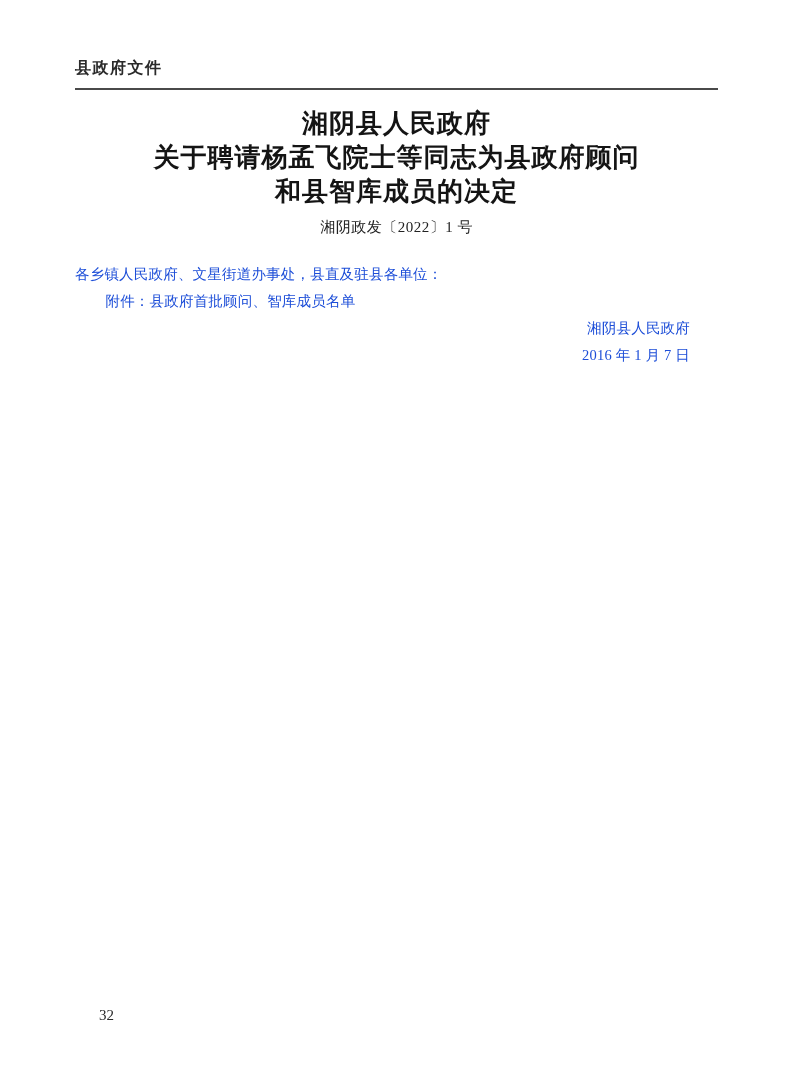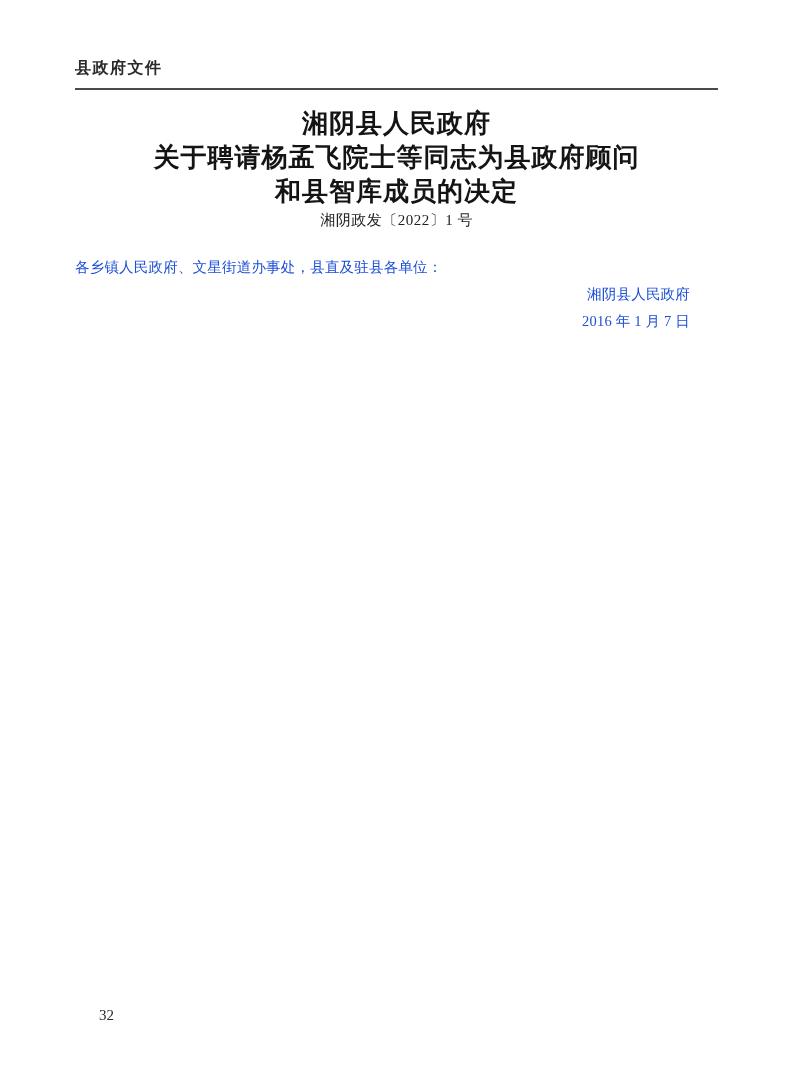--- a/index.html
+++ b/index.html
@@ -36,21 +36,21 @@
     margin: 17px 0 0 0;
     text-align: center;
     font-size: 26px;
     line-height: 34px;
     font-weight: 700;
     color: #141414;
     letter-spacing: 1px;
   }
   .doc-title .title-line { display: block; }
   .doc-number {
-    margin-top: 2px;
+    margin-top: 9px;
     text-align: center;
     font-size: 15px;
     letter-spacing: 0.5px;
     color: #222222;
   }
   .doc-body {
     margin-top: 24px;
     font-size: 14.5px;
     line-height: 27px;
     text-align: justify;
@@ -84,20 +84,21 @@
   <h1 class="doc-title">
     <span class="title-line">湘阴县人民政府</span>
     <span class="title-line">关于聘请杨孟飞院士等同志为县政府顾问</span>
     <span class="title-line">和县智库成员的决定</span>
   </h1>
 
   <div class="doc-number">湘阴政发〔2022〕1 号</div>
 
   <div class="doc-body">
     <p class="salutation">各乡镇人民政府、文星街道办事处，县直及驻县各单位：</p>
+    <p class="indent">附件：县政府首批顾问、智库成员名单</p>
     <div class="signature-block">
       <div>湘阴县人民政府</div>
       <div>2016 年 1 月 7 日</div>
     </div>
   </div>
 
   <div class="page-number">32</div>
 
 </div>
 

